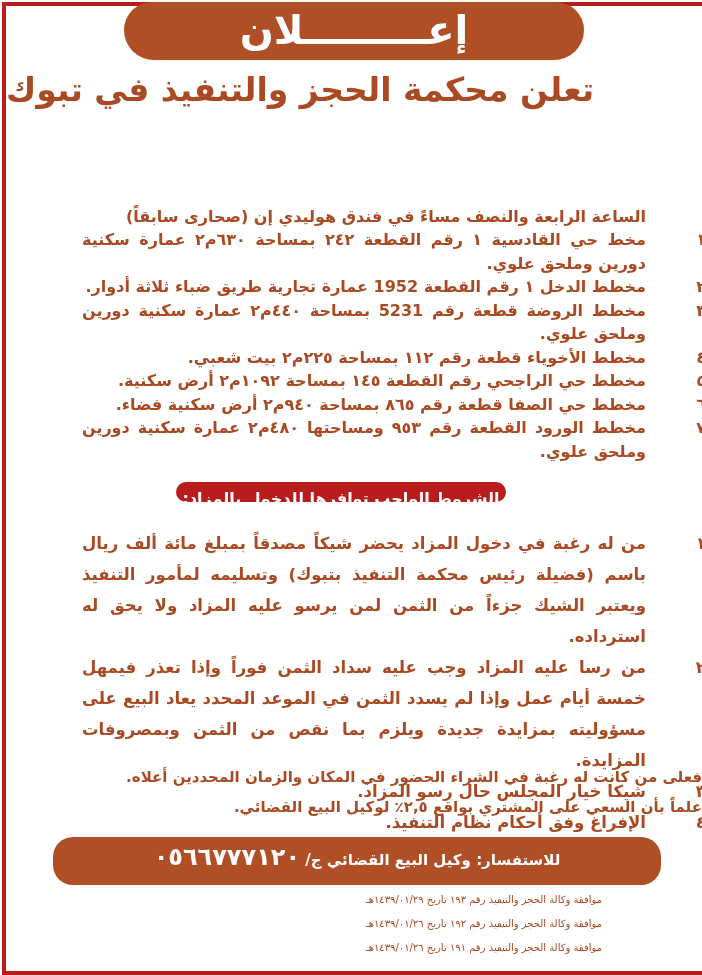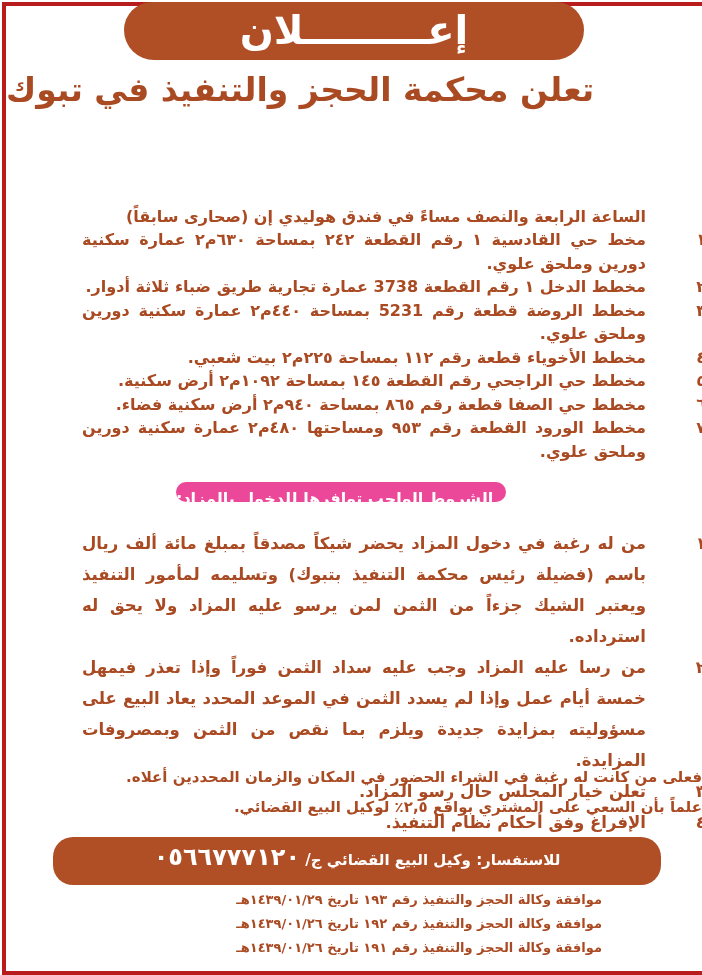--- a/index.html
+++ b/index.html
@@ -81,27 +81,27 @@
       font-weight: bold;
       text-align: justify;
     }
     .props { top: 222px; font-size: 16px; line-height: 23.5px; }
     .props .txt { width: 560px; }
 
     .section-pill {
       position: absolute;
       left: 170px; top: 476px;
       width: 330px; height: 20px;
-      background: #ec4899;
+      background: #b91c1c;
       border-radius: 17px;
       color: #ffffff;
       font-weight: bold;
       font-size: 16px;
       line-height: 34px;
-      text-align: left;
+      text-align: center;
       white-space: nowrap;
     }
     .conds { top: 522px; font-size: 16.5px; line-height: 31px; }
 
     .note {
       position: absolute;
       right: 40px;
       font-weight: bold;
       font-size: 15px;
       line-height: 22px;
@@ -122,22 +122,22 @@
       line-height: 40px;
       white-space: nowrap;
     }
     .contact-label { font-size: 15px; }
     .contact-phone { font-size: 24px; letter-spacing: 1px; }
 
     .approvals {
       position: absolute;
       right: 140px;
       top: 882px;
-      font-weight: bold;
-      font-size: 13px;
+      font-weight: normal;
+      font-size: 10px;
       line-height: 24px;
     }
     .approvals div { white-space: nowrap; }
   </style>
 </head>
 <body>
 
 <div class="frame">
 
   <div class="title-pill">
@@ -148,21 +148,21 @@
 
   <div class="intro-line">الساعة الرابعة والنصف مساءً في فندق هوليدي إن (صحارى سابقاً)</div>
 
   <ul class="list props">
     <li>
       <span class="num">.١</span>
       <span class="txt">مخط حي القادسية ١ رقم القطعة ٢٤٢ بمساحة ٦٣٠م٢ عمارة سكنية دورين وملحق علوي.</span>
     </li>
     <li>
       <span class="num">.٢</span>
-      <span class="txt">مخطط الدخل ١ رقم القطعة 3738 عمارة تجارية طريق ضباء ثلاثة أدوار.</span>
+      <span class="txt">مخطط الدخل ١ رقم القطعة 1952 عمارة تجارية طريق ضباء ثلاثة أدوار.</span>
     </li>
     <li>
       <span class="num">.٣</span>
       <span class="txt">مخطط الروضة قطعة رقم 5231 بمساحة ٤٤٠م٢ عمارة سكنية دورين وملحق علوي.</span>
     </li>
     <li>
       <span class="num">.٤</span>
       <span class="txt">مخطط الأخوياء قطعة رقم ١١٢ بمساحة ٢٢٥م٢ بيت شعبي.</span>
     </li>
     <li>
@@ -187,21 +187,21 @@
     <li>
       <span class="num">.١</span>
       <span class="txt">من له رغبة في دخول المزاد يحضر شيكاً مصدقاً بمبلغ مائة ألف ريال باسم (فضيلة رئيس محكمة التنفيذ بتبوك) وتسليمه لمأمور التنفيذ ويعتبر الشيك جزءاً من الثمن لمن يرسو عليه المزاد ولا يحق له استرداده.</span>
     </li>
     <li>
       <span class="num">.٢</span>
       <span class="txt">من رسا عليه المزاد وجب عليه سداد الثمن فوراً وإذا تعذر فيمهل خمسة أيام عمل وإذا لم يسدد الثمن في الموعد المحدد يعاد البيع على مسؤوليته بمزايدة جديدة ويلزم بما نقص من الثمن وبمصروفات المزايدة.</span>
     </li>
     <li>
       <span class="num">.٣</span>
-      <span class="txt">تعلن خيار المجلس حال رسو المزاد.</span>
+      <span class="txt">شيكا خيار المجلس حال رسو المزاد.</span>
     </li>
     <li>
       <span class="num">.٤</span>
       <span class="txt">الإفراغ وفق أحكام نظام التنفيذ.</span>
     </li>
   </ul>
 
   <div class="note note1">فعلى من كانت له رغبة في الشراء الحضور في المكان والزمان المحددين أعلاه.</div>
   <div class="note note2">علماً بأن السعي على المشتري بواقع ٢,٥٪ لوكيل البيع القضائي.</div>
 

